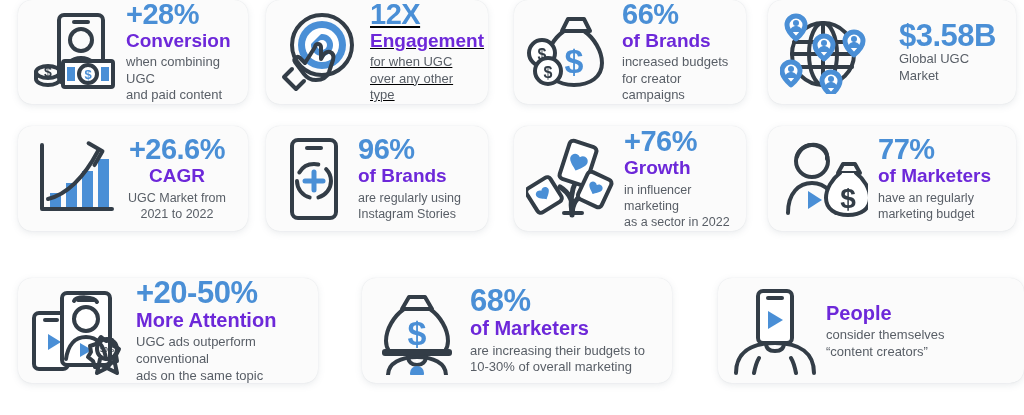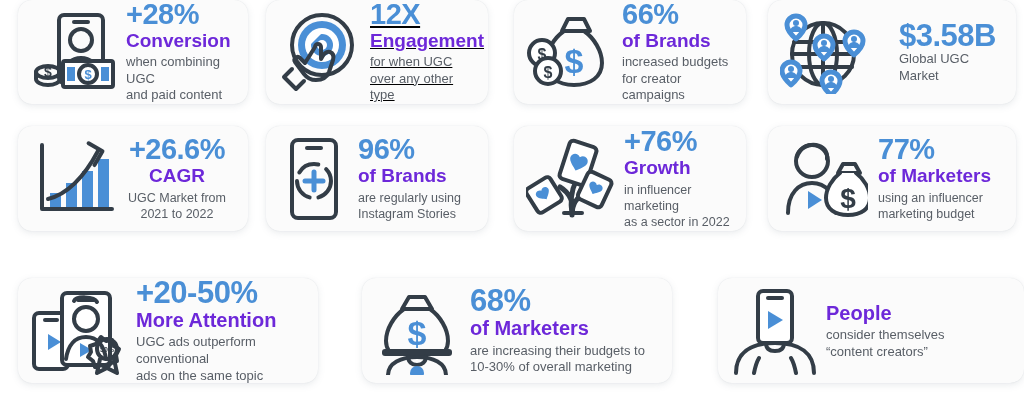--- a/index.html
+++ b/index.html
@@ -288,21 +288,21 @@
           <path class="bl" d="M28 54l14 9-14 9z"></path>
           <path class="sk" d="M58 36h22l-5-9H63z"></path>
           <path class="wh" d="M60 36c-8 6-14 16-14 25 0 11 9 17 22 17s22-6 22-17c0-9-6-19-14-25z"></path>
           <path class="sk" d="M60 36c-8 6-14 16-14 25 0 11 9 17 22 17s22-6 22-17c0-9-6-19-14-25"></path>
           <text class="dk" x="68" y="71" font-size="28" font-weight="bold" text-anchor="middle" font-family="'Liberation Sans',sans-serif">$</text>
         </svg>
       </div>
       <div class="txt">
         <div class="big">77%</div>
         <div class="mid">of Marketers</div>
-        <div class="sub">using an influencer
+        <div class="sub">have an regularly
 marketing budget</div>
       </div>
     </div>
   </div>
 
   <div class="row row-3">
 
     <div class="card r3c1">
       <div class="icon-wrap">
         <svg width="96" height="88" viewBox="0 0 96 88">

